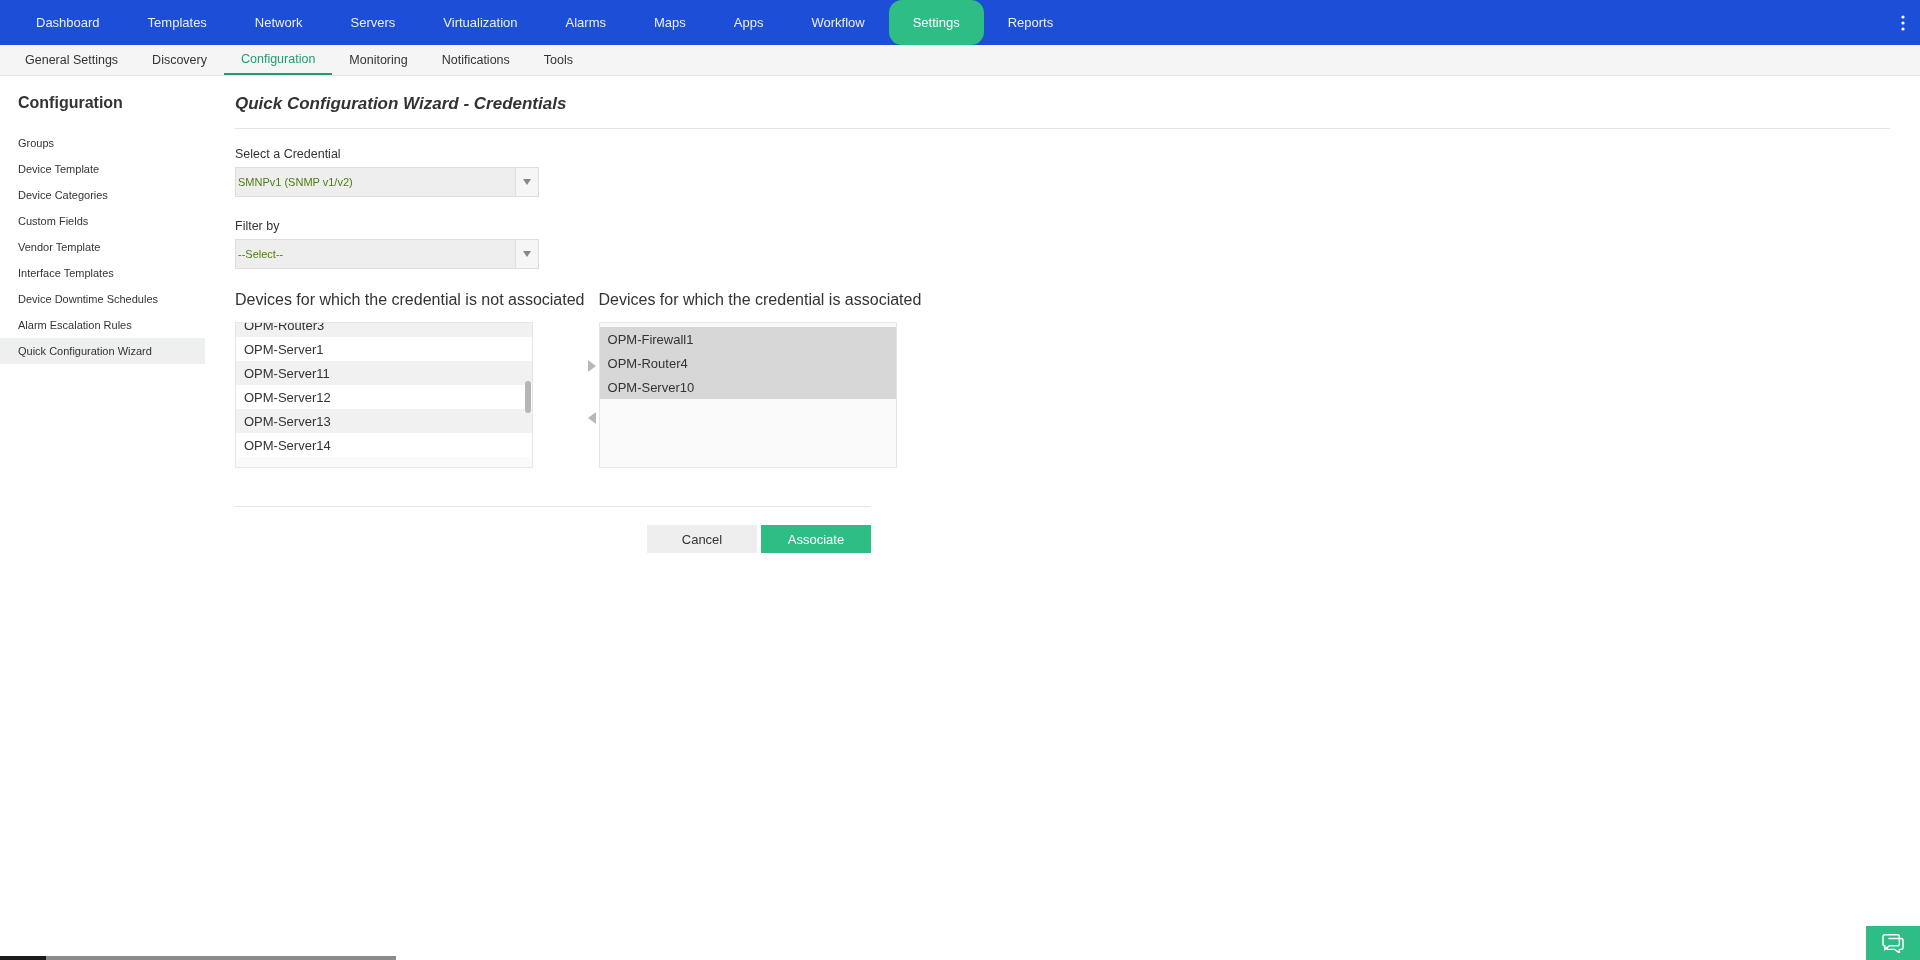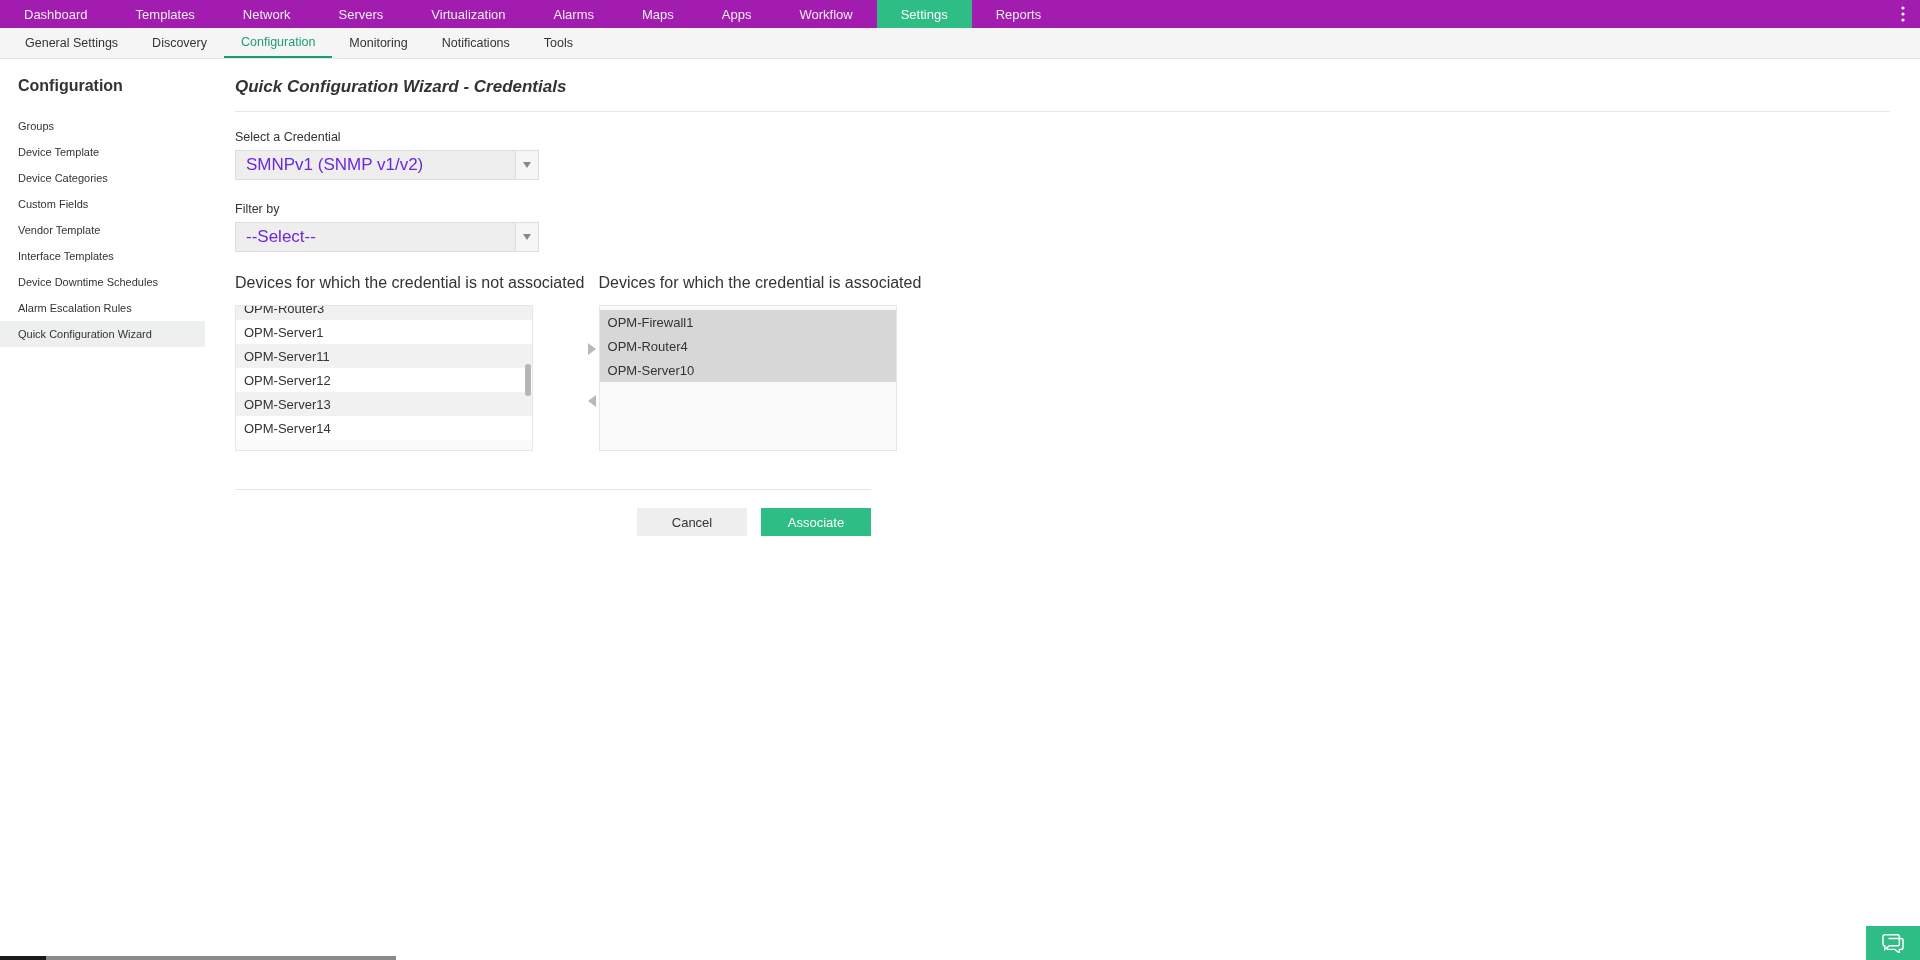--- a/index.html
+++ b/index.html
@@ -8,37 +8,39 @@
     font-size: 13px;
     color: #333;
     background: #fff;
     width: 1920px;
     height: 960px;
     overflow: hidden;
   }
 
   
   .topnav {
-    background: #a21caf;
-    height: 28px;
+    background: #1d4ed8;
+    height: 45px;
     display: flex;
     align-items: stretch;
     position: relative;
+    padding-left: 12px;
   }
   .topnav-item {
     color: #eee;
     padding: 0 24px;
     font-size: 13px;
     display: flex;
     align-items: center;
     cursor: pointer;
   }
   .topnav-item.active {
     background: #2ebd85;
     color: #fff;
+    border-radius: 13px;
   }
   .topnav-more {
     position: absolute;
     right: 6px;
     top: 0;
     bottom: 0;
     width: 22px;
     display: flex;
     align-items: center;
     justify-content: center;
@@ -121,23 +123,23 @@
     height: 30px;
     margin-bottom: 22px;
   }
   .select-display {
     flex: 1;
     background: #eeeeee;
     border: 1px solid #ddd;
     border-right: none;
     display: flex;
     align-items: center;
-    padding: 0 10px;
-    font-size: 17px;
-    color: #6d28d9;
+    padding: 0 2px;
+    font-size: 11px;
+    color: #4d7c0f;
     cursor: pointer;
   }
   .select-btn {
     width: 24px;
     background: #f6f6f6;
     border: 1px solid #ddd;
     display: flex;
     align-items: center;
     justify-content: center;
     cursor: pointer;
@@ -215,21 +217,21 @@
     width: 636px;
     height: 1px;
     background: #e6e6e6;
     margin: 38px 0 18px 0;
   }
 
   .btn-row {
     width: 636px;
     display: flex;
     justify-content: flex-end;
-    gap: 14px;
+    gap: 4px;
   }
   .btn {
     height: 28px;
     min-width: 110px;
     display: flex;
     align-items: center;
     justify-content: center;
     font-size: 13px;
     cursor: pointer;
     border: none;

